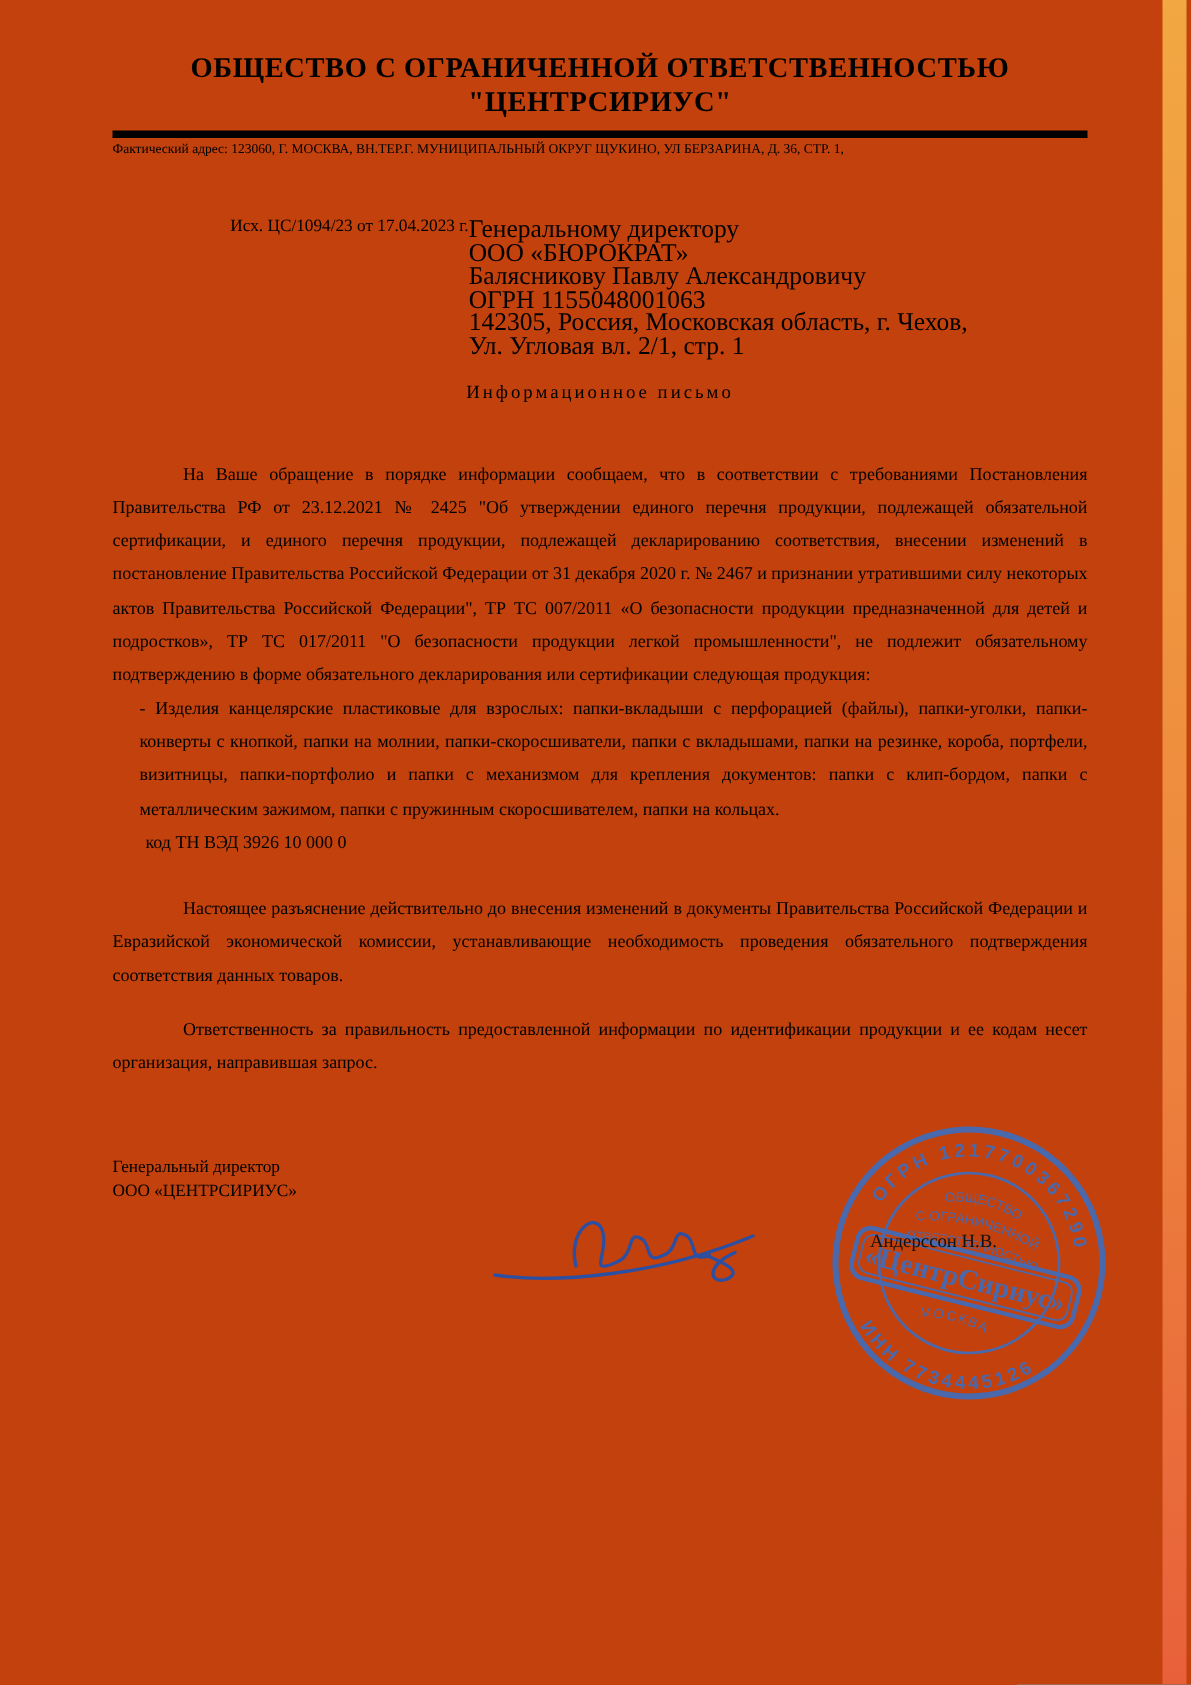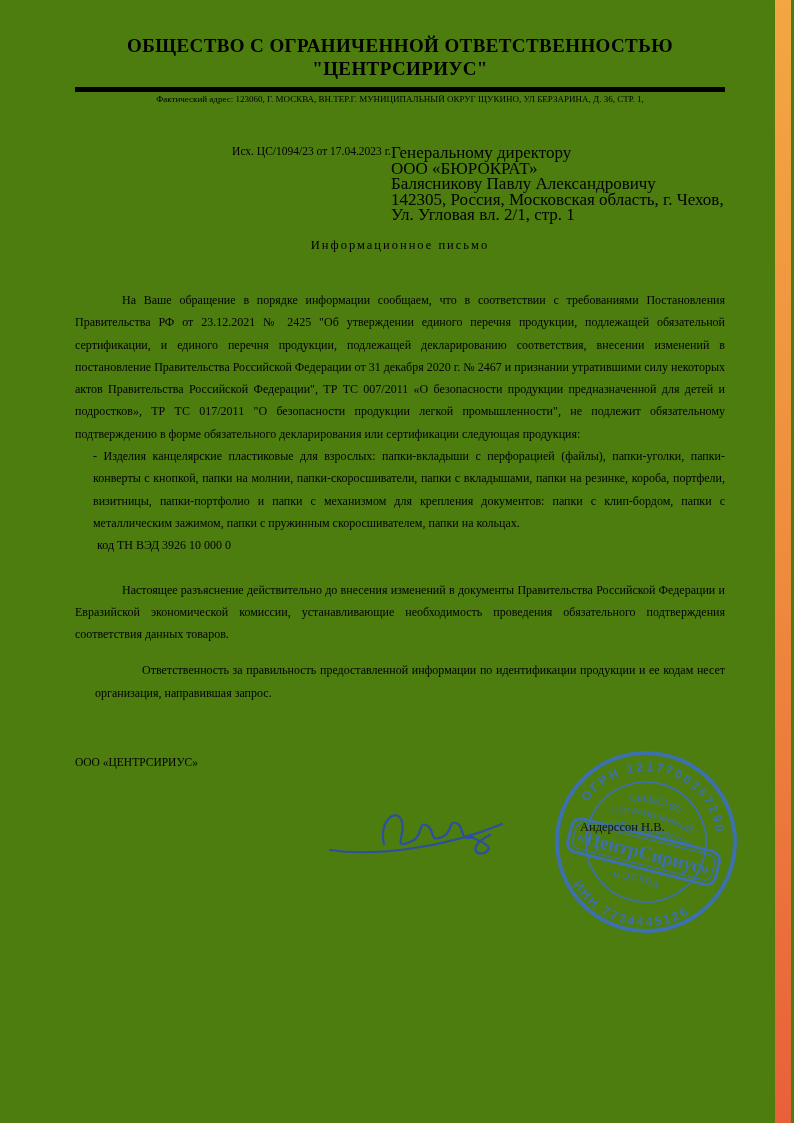--- a/index.html
+++ b/index.html
@@ -1,49 +1,49 @@
 <!DOCTYPE html>
 <html><head>
 <meta charset="utf-8">
 <style>
   * { margin:0; padding:0; box-sizing:border-box; }
   html,body { background:#888; }
   .page {
     position:relative;
     width:794px; height:1123px;
     margin:0 auto;
-    background:#4d7c0f;
+    background:#c2410c;
     font-family:"Liberation Serif", serif;
     color:#000;
     overflow:hidden;
   }
   .accent-strip {
     position:absolute; top:0; right:3px;
     width:16px; height:100%;
     background:linear-gradient(180deg,#f2a742 0%,#ee8c3e 50%,#e8603a 100%);
   }
   .content { padding:34px 69px 0 75px; }
 
   .header { text-align:center; }
   .header .title { font-size:19px; font-weight:bold; line-height:23px; letter-spacing:.4px; }
   .rule { height:5px; background:#000; margin-top:7px; }
-  .address { font-size:9px; line-height:11px; text-align:center; margin-top:2px;font-family:Liberation Serif, serif; }
+  .address { font-size:9px; line-height:11px; text-align:left; margin-top:2px;font-family:Liberation Serif, serif; }
 
-  .ref-row { display:flex; justify-content:flex-end; margin-top:40px; }
+  .ref-row { display:flex; justify-content:center; margin-top:40px; }
   .ref-number { font-size:11.5px; }
   .recipient { width:334px; font-size:17px; line-height:15.6px; }
 
   .subject { text-align:center; margin-top:15px; font-size:12.5px; letter-spacing:2px; }
 
   .body-text { margin-top:36px; font-size:12px; line-height:22.3px; text-align:justify; }
   .body-text p { text-indent:47px; }
   .list-block { margin-left:18px; text-align:justify; }
   .code-line { margin-left:22px; }
   .para-2 { margin-top:22px; }
-  .para-3 { margin-top:14px;margin-left:20px; }
+  .para-3 { margin-top:14px; }
 
   .signature-row { margin-top:50px; font-size:11.5px; line-height:16px; }
 
   .signature-svg { position:absolute; left:322px; top:798px; }
   .sig-stroke { fill:none; stroke:#2b4fa3; stroke-width:2.2; stroke-linecap:round; }
 
   .stamp-wrap { position:absolute; left:551px; top:747px; width:190px; height:190px; opacity:.88; }
   .stamp-line { fill:none; stroke:#3a6fc4; }
   .stamp-text { fill:#3a6fc4; stroke:none; font-family:"Liberation Sans", sans-serif; }
   .stamp-name { font-family:"Liberation Serif", serif; }
@@ -69,35 +69,37 @@
       <div class="rule"></div>
       <div class="address">Фактический адрес: 123060, Г. МОСКВА, ВН.ТЕР.Г. МУНИЦИПАЛЬНЫЙ ОКРУГ ЩУКИНО, УЛ БЕРЗАРИНА, Д. 36, СТР. 1,</div>
     </div>
 
     <div class="ref-row">
       <div class="ref-number">Исх. ЦС/1094/23 от 17.04.2023 г.</div>
       <div class="recipient">
         <div>Генеральному директору</div>
         <div>ООО «БЮРОКРАТ»</div>
         <div>Балясникову Павлу Александровичу</div>
+        <div>ОГРН 1155048001063</div>
         <div>142305, Россия, Московская область, г. Чехов, Ул. Угловая вл. 2/1, стр. 1</div>
       </div>
     </div>
 
     <div class="subject">Информационное письмо</div>
 
     <div class="body-text">
       <p>На Ваше обращение в порядке информации сообщаем, что в соответствии с требованиями Постановления Правительства РФ от 23.12.2021 № 2425 "Об утверждении единого перечня продукции, подлежащей обязательной сертификации, и единого перечня продукции, подлежащей декларированию соответствия, внесении изменений в постановление Правительства Российской Федерации от 31 декабря 2020 г. № 2467 и признании утратившими силу некоторых актов Правительства Российской Федерации", ТР ТС 007/2011 «О безопасности продукции предназначенной для детей и подростков», ТР ТС 017/2011 "О безопасности продукции легкой промышленности", не подлежит обязательному подтверждению в форме обязательного декларирования или сертификации следующая продукция:</p>
       <div class="list-block">- Изделия канцелярские пластиковые для взрослых: папки-вкладыши с перфорацией (файлы), папки-уголки, папки-конверты с кнопкой, папки на молнии, папки-скоросшиватели, папки с вкладышами, папки на резинке, короба, портфели, визитницы, папки-портфолио и папки с механизмом для крепления документов: папки с клип-бордом, папки с металлическим зажимом, папки с пружинным скоросшивателем, папки на кольцах.</div>
       <div class="code-line">код ТН ВЭД 3926 10 000 0</div>
       <p class="para-2">Настоящее разъяснение действительно до внесения изменений в документы Правительства Российской Федерации и Евразийской экономической комиссии, устанавливающие необходимость проведения обязательного подтверждения соответствия данных товаров.</p>
       <p class="para-3">Ответственность за правильность предоставленной информации по идентификации продукции и ее кодам несет организация, направившая запрос.</p>
     </div>
 
     <div class="signature-row">
+      <div>Генеральный директор</div>
       <div>ООО «ЦЕНТРСИРИУС»</div>
     </div>
 
   </div>
 
   <svg class="signature-svg" width="195" height="68" viewBox="0 0 195 68">
     <path class="sig-stroke" d="M8,52 C48,58 118,52 180,26"></path>
     <path class="sig-stroke" d="M62,46 C56,22 76,8 80,24 C84,38 68,54 92,42 C101,36 96,22 106,28 C113,33 107,46 122,38 C131,33 126,20 136,26 C143,31 137,44 151,39"></path>
     <path class="sig-stroke" d="M149,39 C161,44 174,50 162,55 C151,58 148,46 168,37"></path>
   </svg>

